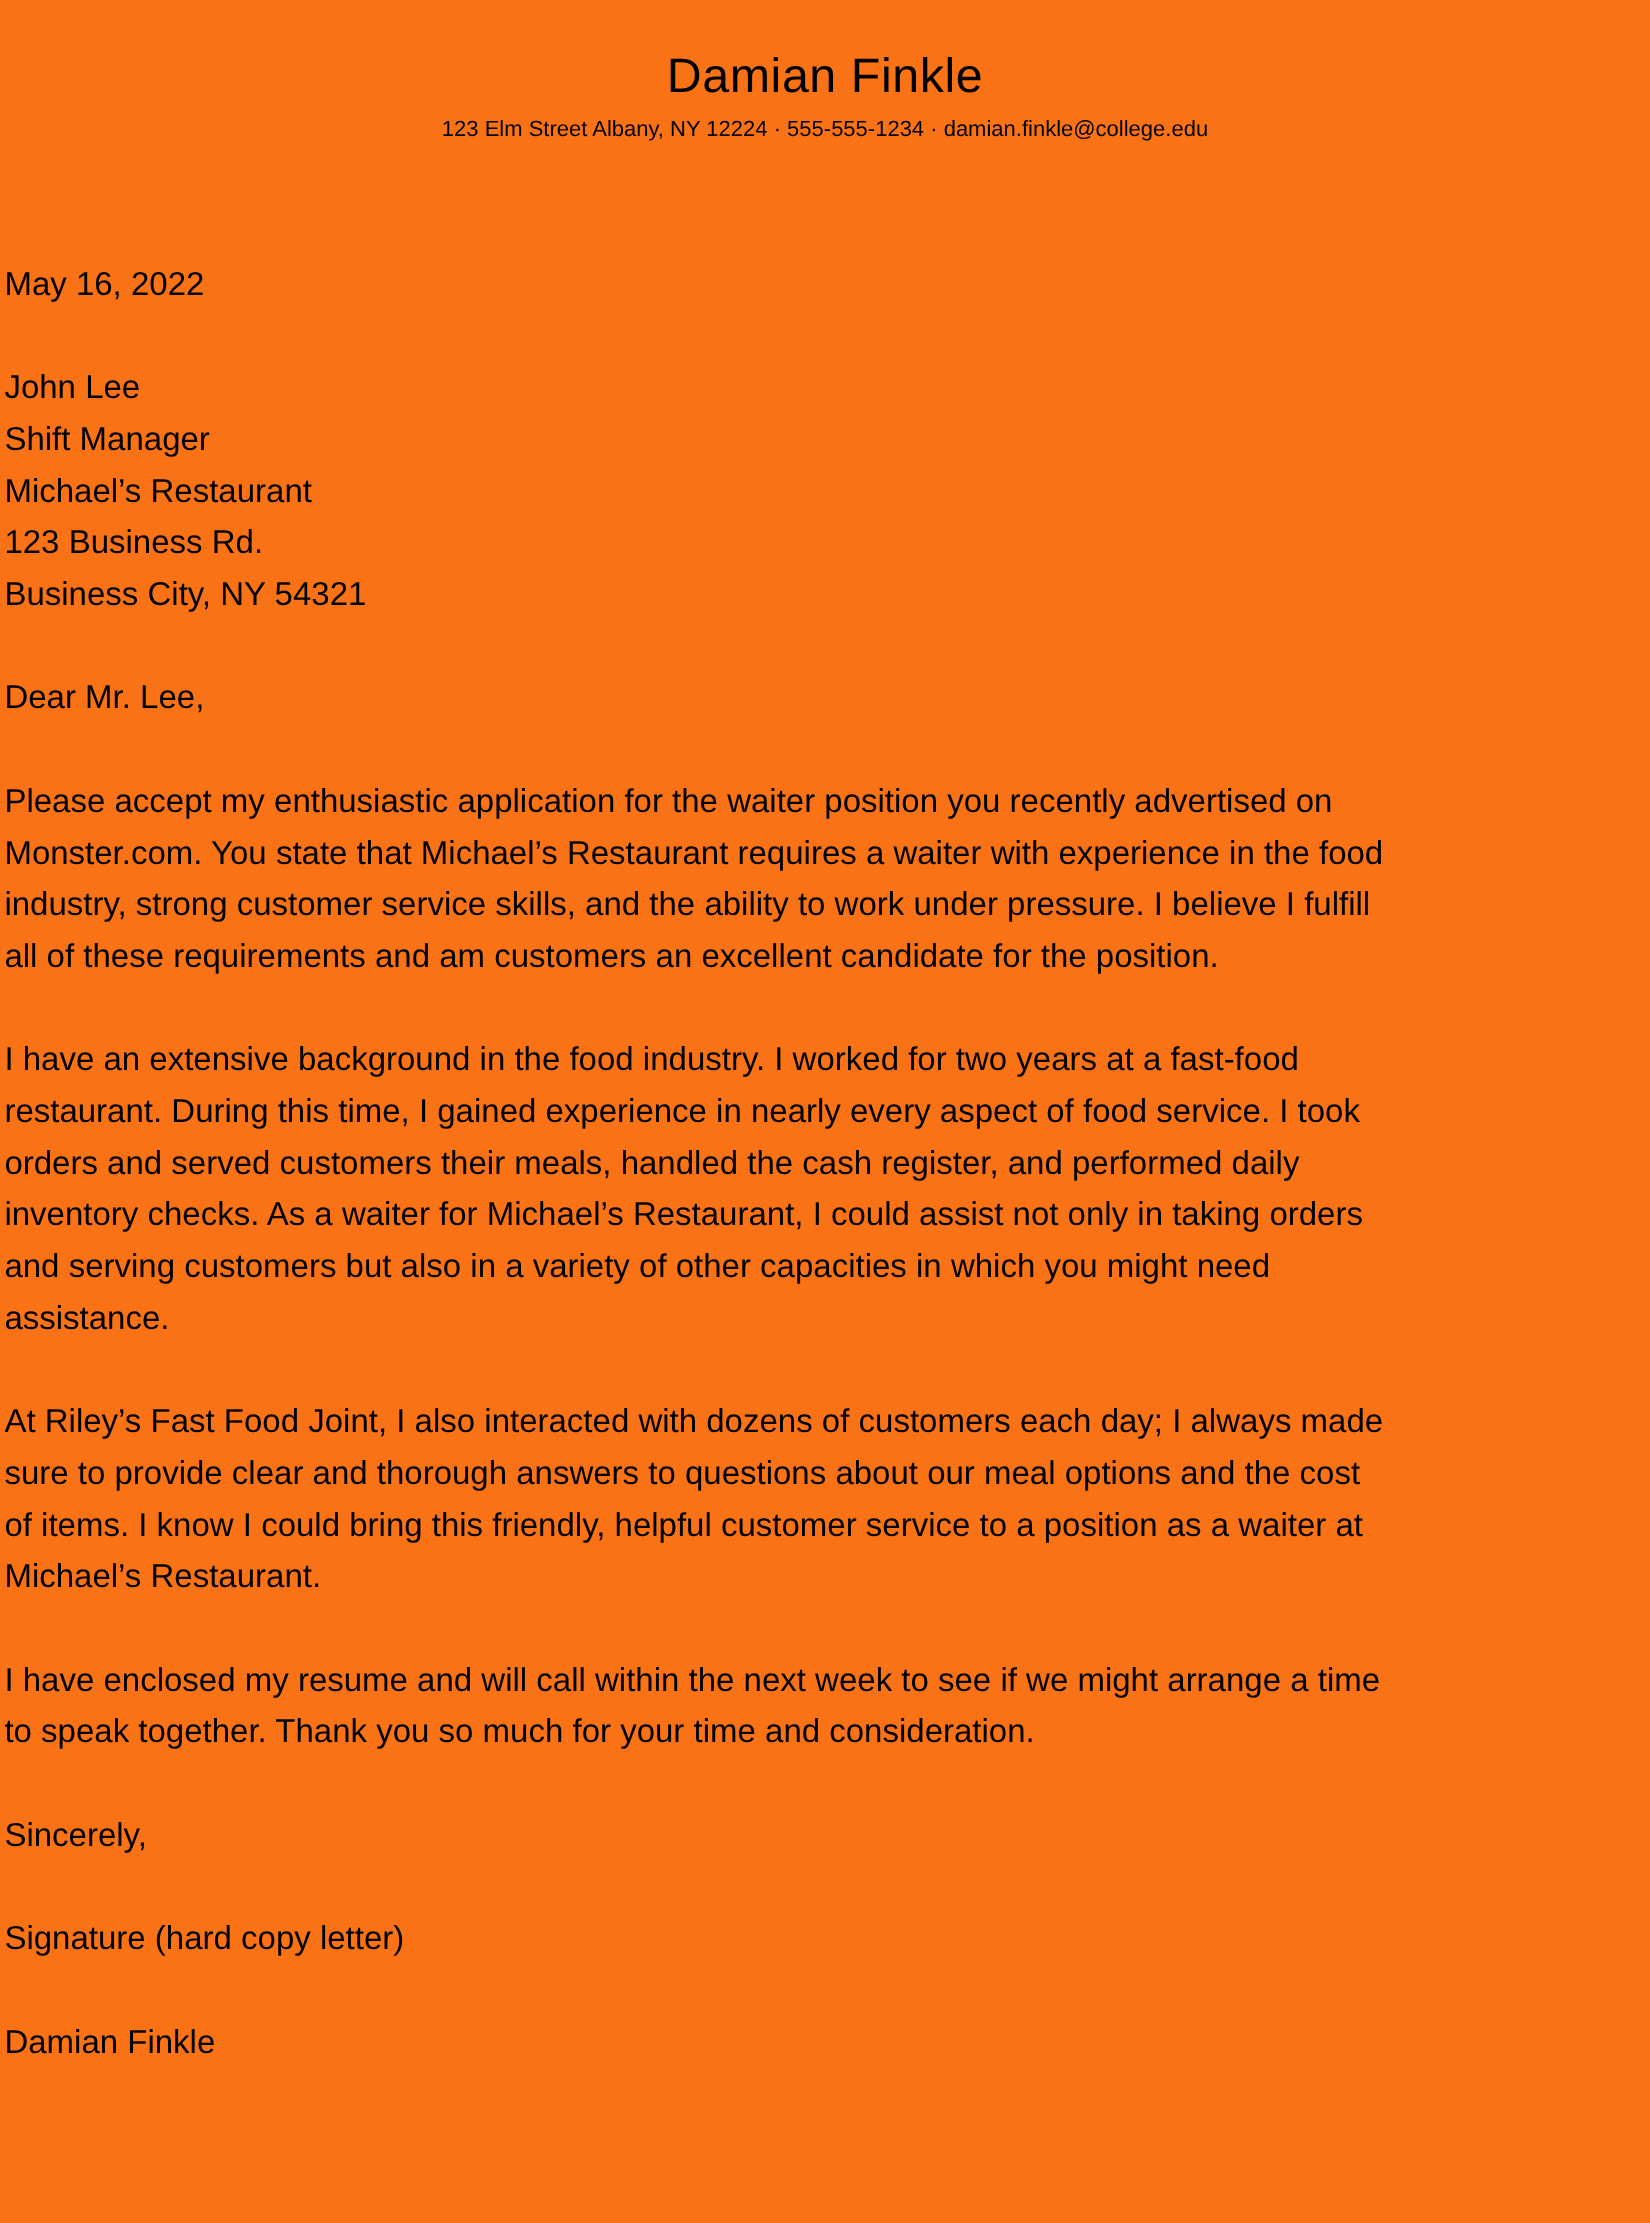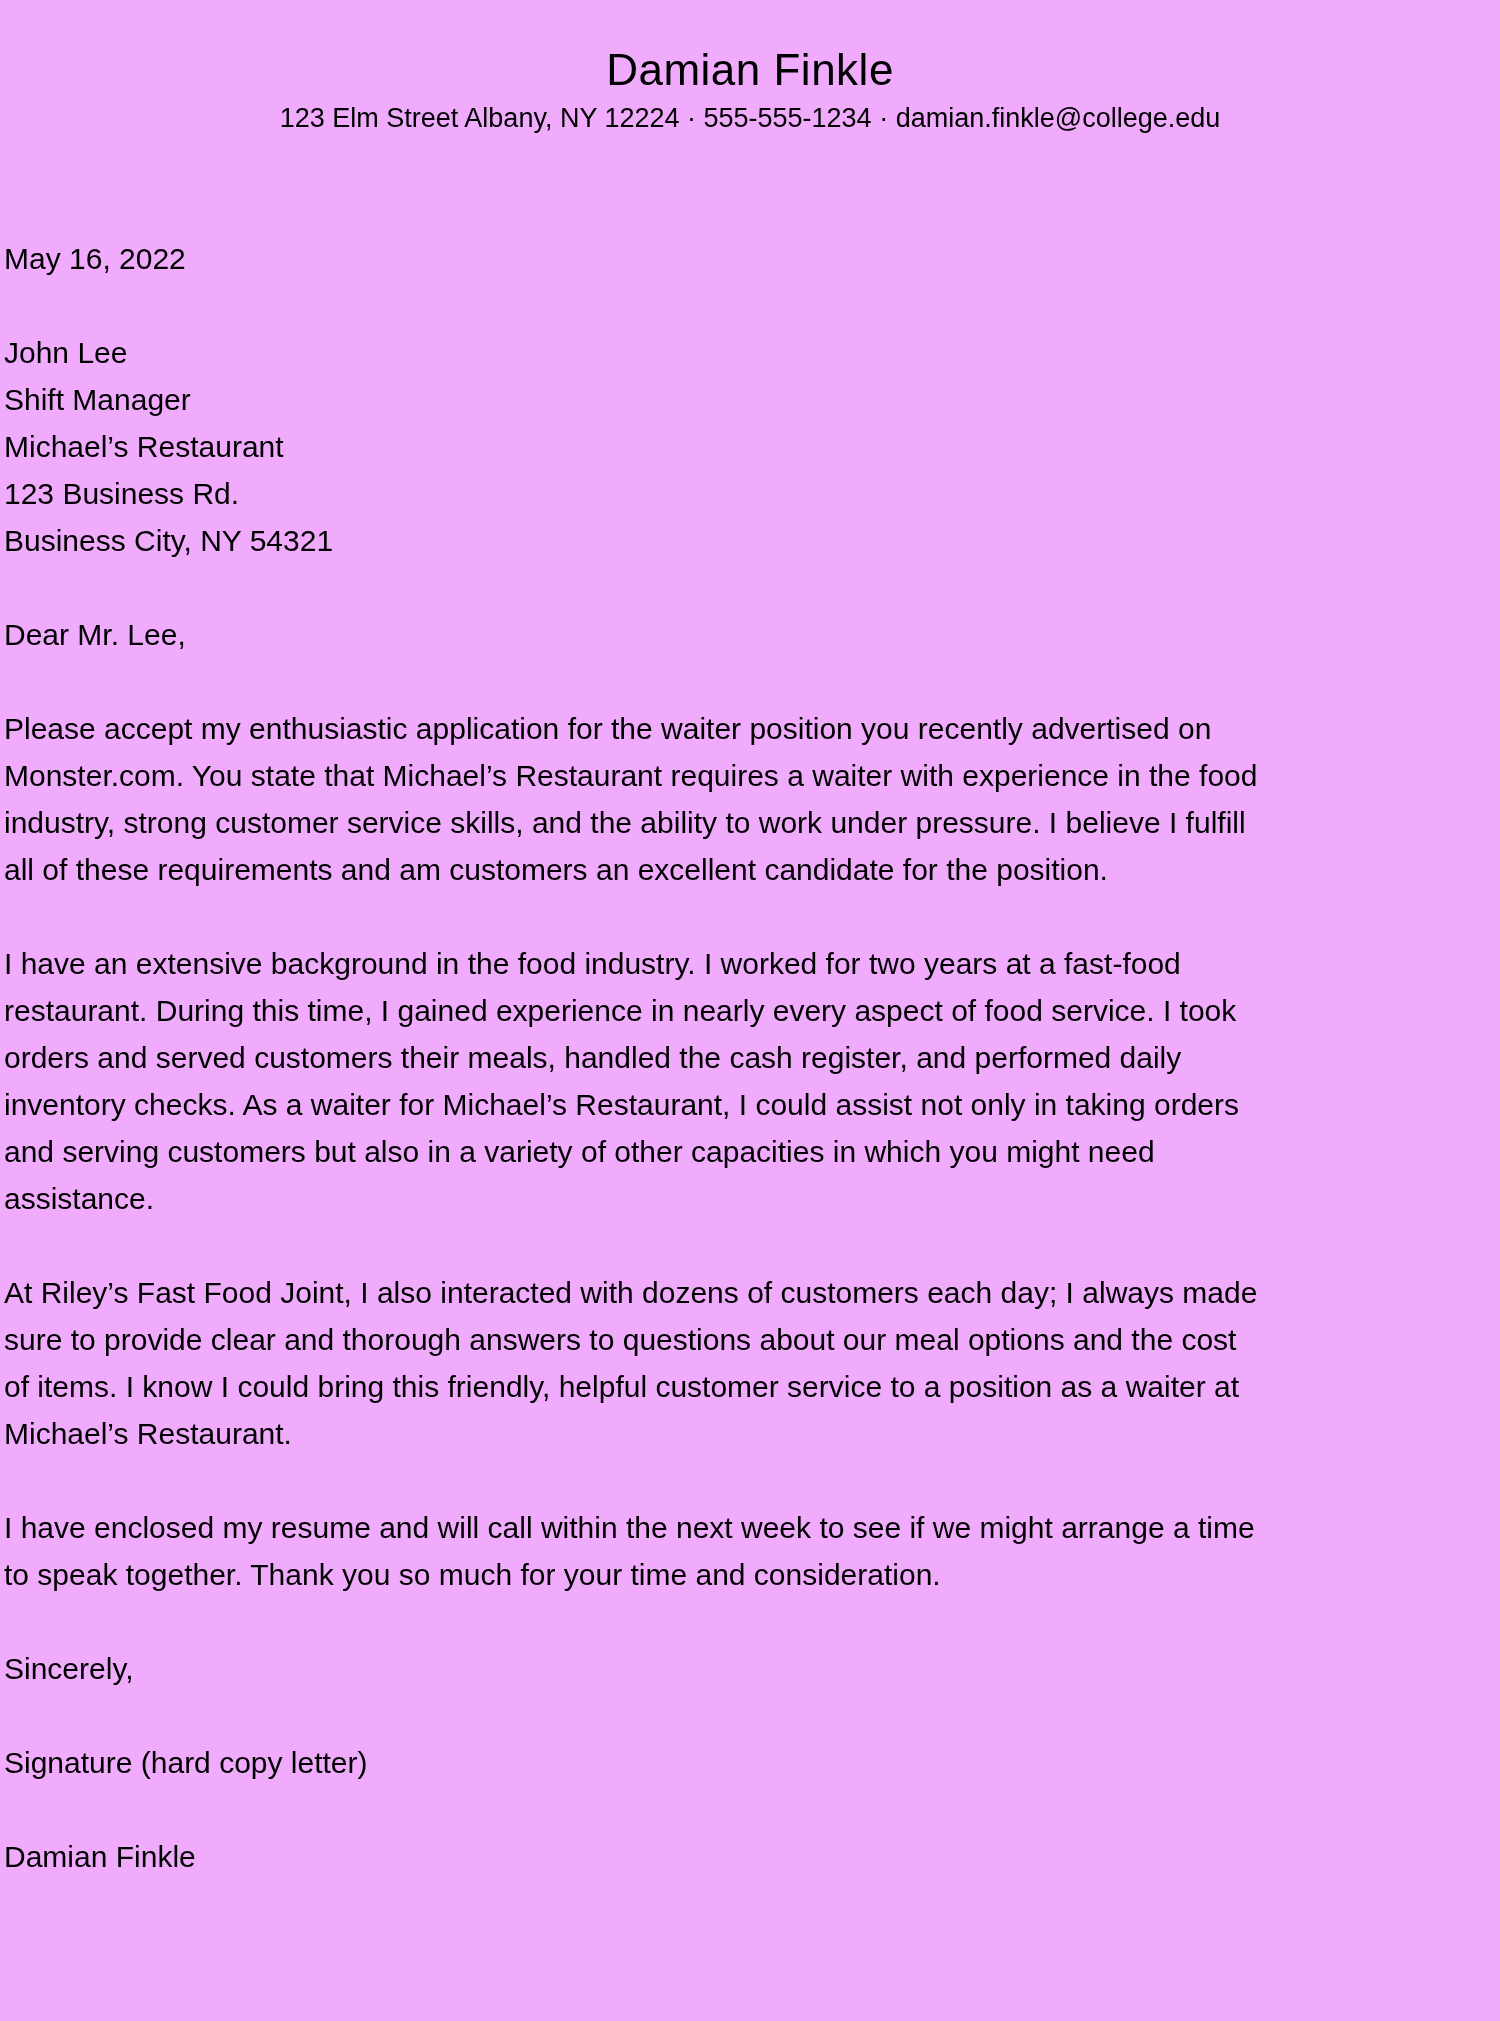--- a/index.html
+++ b/index.html
@@ -5,38 +5,38 @@
   html, body {
     margin: 0;
     padding: 0;
     background: #ffffff;
   }
   .page {
     position: relative;
     width: 1500px;
     height: 2021px;
     box-sizing: border-box;
-    background: #f0abfc;
+    background: #f97316;
     color: #000000;
     font-family: "Liberation Sans", sans-serif;
     padding-top: 36px;
     overflow: hidden;
   }
   .header {
     text-align: center;
   }
   .sender-name {
     font-size: 44px;
     line-height: 48px;
     margin-top: 10px;
     font-weight: 400;
     letter-spacing: 0.5px;
   }
   .sender-contact {
-    font-size: 27px;
+    font-size: 20px;
     line-height: 34px;
     margin-top: 7px;
   }
   .content {
     margin-top: 100px;
     padding-left: 4px;
     padding-right: 14px;
     font-size: 30px;
     line-height: 47px;
   }

